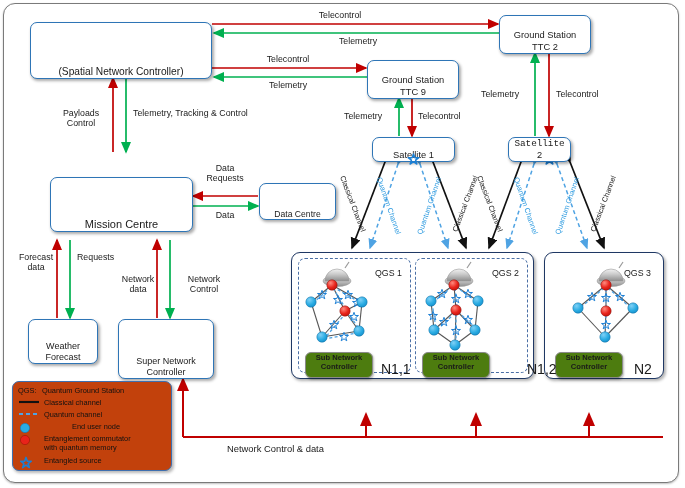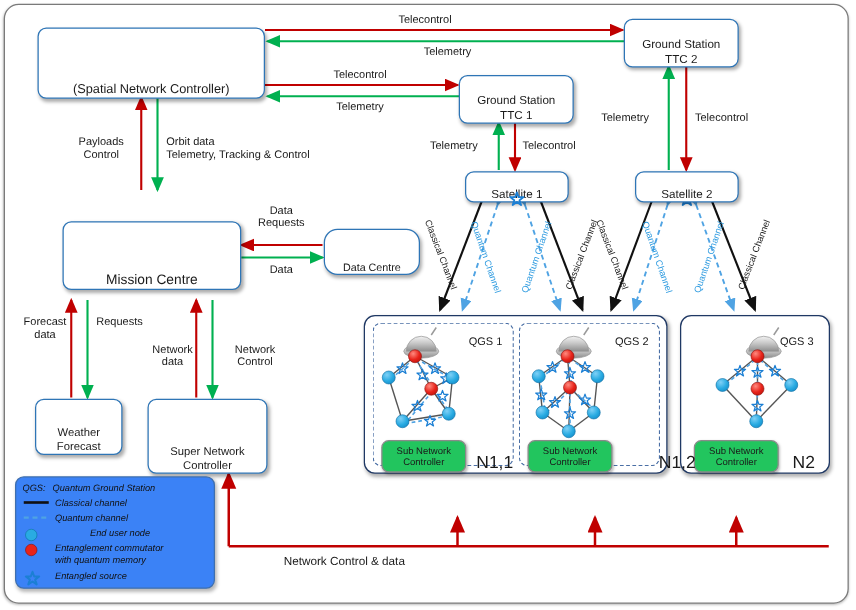--- a/index.html
+++ b/index.html
@@ -34,34 +34,35 @@
     position:absolute;box-sizing:border-box;
     border:1.7px solid #1F3864;border-radius:9px;background:#fff;
     box-shadow:1.5px 2px 3px rgba(0,0,0,.3);
   }
   .dashgrp{
     position:absolute;box-sizing:border-box;
     border:1.4px dashed #4A6FA5;border-radius:7px;background:transparent;
   }
   .snc{
     position:absolute;box-sizing:border-box;
-    border:1.2px solid #8a8a8a;border-radius:6px;background:#22c55e;
-    display:flex;align-items:center;justify-content:center;text-align:center;
+    border:1.2px solid #8a8a8a;border-radius:6px;background:#4d7c0f;
+    display:flex;justify-content:center;text-align:center;
     font-size:7.6px;line-height:1.25;color:#1a1a1a;
     box-shadow:1px 1.5px 2px rgba(0,0,0,.25);
+    font-weight:bold;
   }
   .nlabel{position:absolute;font-size:14px;color:#1a1a1a;}
   .qgslabel{position:absolute;font-size:8.8px;color:#1a1a1a;}
 
   
   #legend{
     position:absolute;left:12px;top:381px;width:160px;height:90px;
     box-sizing:border-box;border:1.2px solid #3E6FAF;border-radius:7px;
-    background:#3b82f6;box-shadow:1.5px 2px 3px rgba(0,0,0,.28);
-    font-size:7.4px;color:#111;font-style:italic;
+    background:#c2410c;box-shadow:1.5px 2px 3px rgba(0,0,0,.28);
+    font-size:7.4px;color:#111;
   }
   .lgrow{position:absolute;left:5px;display:flex;align-items:flex-start;}
   .lgkey{width:24px;flex:0 0 24px;display:flex;align-items:center;justify-content:center;height:9px;}
   .lgtxt{padding-left:2px;line-height:1.22;}
 
   svg{position:absolute;left:0;top:0;overflow:visible;}
   #arrows{width:685px;height:488px;pointer-events:none;}
   .netsvg{position:absolute;left:0;top:0;}
 </style>
 </head>
@@ -156,42 +157,42 @@
   <div class="box" style="left:30px;top:22px;width:182px;height:57px;font-size:10.2px;">
     <span>
       <span>(Spatial Network Controller)</span>
     </span>
   </div>
 
   <div class="box" style="left:50px;top:177px;width:143px;height:55px;font-size:11px;">
     <span>Mission Centre</span>
   </div>
 
-  <div class="box" style="left:259px;top:183px;width:77px;height:37px;font-size:8.6px;border-radius:11px;">
+  <div class="box" style="left:259px;top:183px;width:77px;height:37px;font-size:8.6px;">
     <span>Data Centre</span>
   </div>
 
   <div class="box" style="left:28px;top:319px;width:70px;height:45px;font-size:9px;">
     <span>
       <span>Weather</span>
       <span>Forecast</span>
     </span>
   </div>
 
   <div class="box" style="left:118px;top:319px;width:96px;height:60px;font-size:9px;">
     <span>
       <span>Super Network</span>
       <span>Controller</span>
     </span>
   </div>
 
   <div class="box" style="left:367px;top:60px;width:92px;height:39px;font-size:9.3px;">
     <span>
       <span>Ground Station</span>
-      <span>TTC 1</span>
+      <span>TTC 9</span>
     </span>
   </div>
 
   <div class="box" style="left:499px;top:15px;width:92px;height:39px;font-size:9.3px;">
     <span>
       <span>Ground Station</span>
       <span>TTC 2</span>
     </span>
   </div>
 
@@ -200,35 +201,34 @@
   </div>
   <svg class="netsvg" width="685" height="488" style="pointer-events:none">
     <g transform="translate(413.5,159.5) scale(0.62)">
       <path d="M0,-9 L2.2,-2.9 L8.6,-2.9 L3.4,1.1 L5.4,7.3 L0,3.5 L-5.4,7.3 L-3.4,1.1 L-8.6,-2.9 L-2.2,-2.9 Z" fill="none" stroke="#1B7FD4" stroke-width="2.4" stroke-linejoin="round"></path>
     </g>
     <g transform="translate(549.5,159.5) scale(0.62)">
       <path d="M0,-9 L2.2,-2.9 L8.6,-2.9 L3.4,1.1 L5.4,7.3 L0,3.5 L-5.4,7.3 L-3.4,1.1 L-8.6,-2.9 L-2.2,-2.9 Z" fill="none" stroke="#1B7FD4" stroke-width="2.4" stroke-linejoin="round"></path>
     </g>
   </svg>
 
-  <div class="box" style="left:508px;top:137px;width:83px;height:25px;font-size:9.3px;">
+  <div class="box" style="left:508px;top:137px;width:63px;height:25px;font-size:9.3px;font-family:Liberation Mono, monospace;">
     <span>Satellite 2</span>
   </div>
 
   <div class="lbl" style="left:340px;top:10px;font-size:8.8px;transform:translateX(-50%);">Telecontrol</div>
   <div class="lbl" style="left:358px;top:36px;font-size:8.8px;transform:translateX(-50%);">Telemetry</div>
   <div class="lbl" style="left:288px;top:54px;font-size:8.8px;transform:translateX(-50%);">Telecontrol</div>
   <div class="lbl" style="left:288px;top:80px;font-size:8.8px;transform:translateX(-50%);">Telemetry</div>
 
   <div class="lbl multi" style="left:50px;top:108px;width:62px;font-size:8.8px;">
     <div>Payloads</div>
     <div>Control</div>
   </div>
   <div class="lbl multi" style="left:133px;top:108px;width:180px;font-size:8.8px;text-align:left;">
-    <div>Orbit data</div>
     <div>Telemetry, Tracking &amp; Control</div>
   </div>
 
   <div class="lbl multi" style="left:196px;top:163px;width:58px;font-size:8.8px;">
     <div>Data</div>
     <div>Requests</div>
   </div>
   <div class="lbl" style="left:225px;top:210px;font-size:8.8px;transform:translateX(-50%);">Data</div>
 
   <div class="lbl multi" style="left:11px;top:252px;width:50px;font-size:8.8px;">

